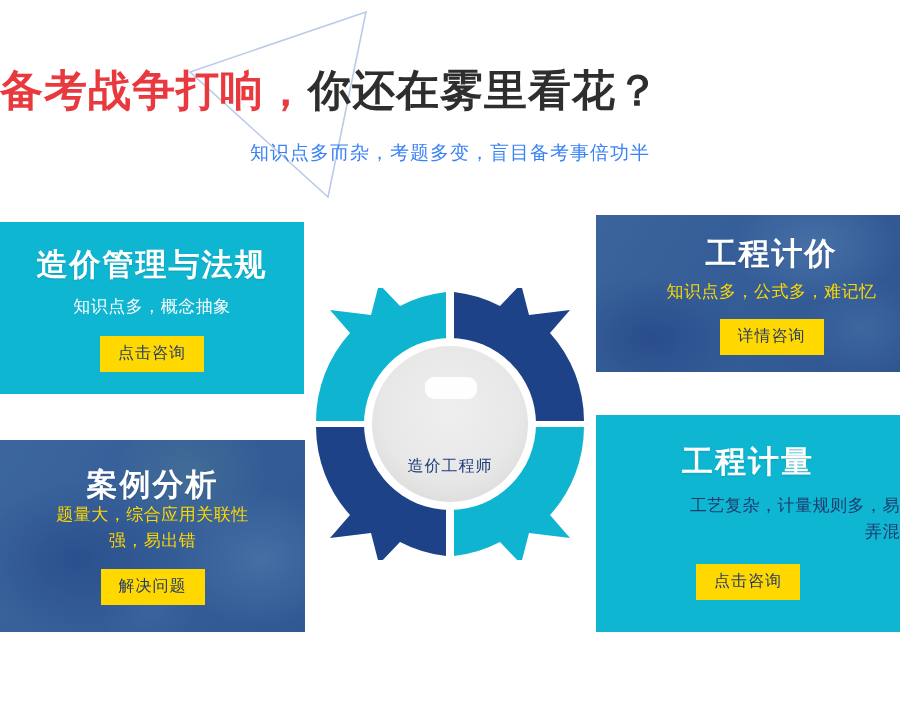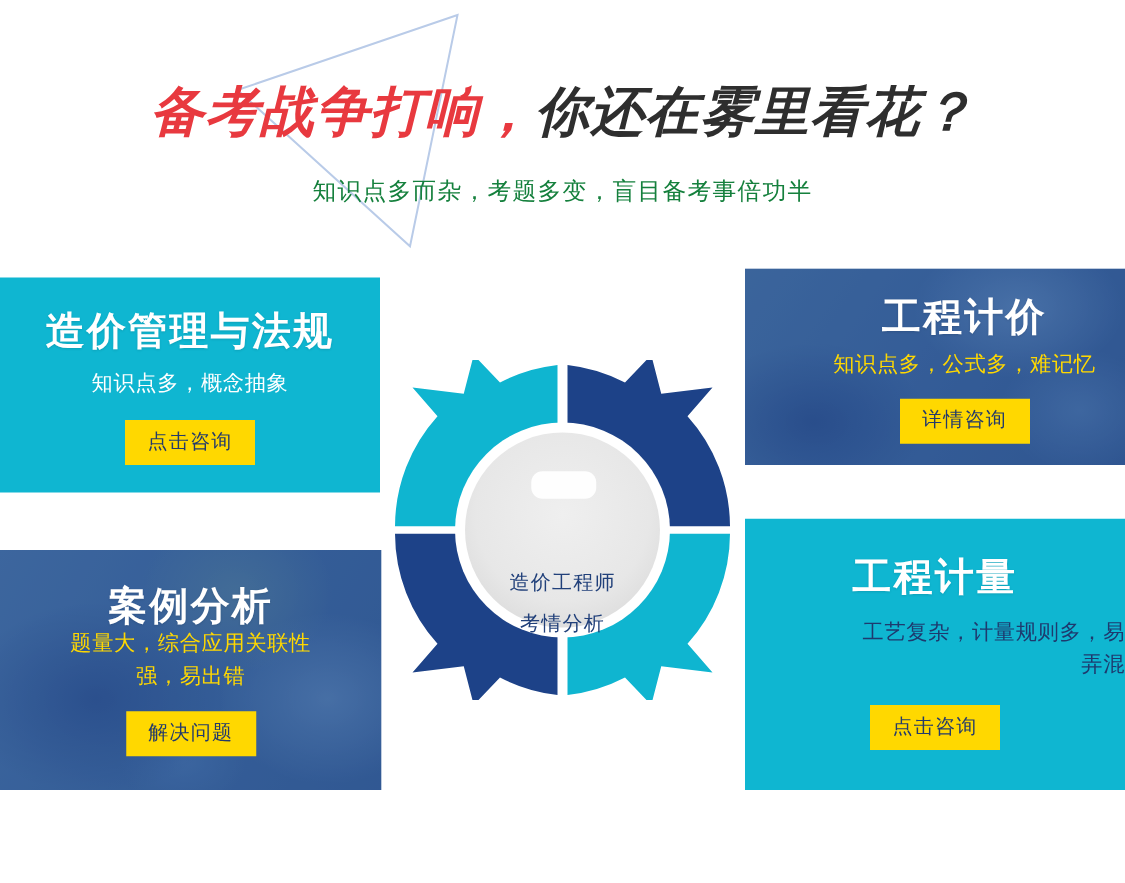--- a/index.html
+++ b/index.html
@@ -37,39 +37,37 @@
     top: 0;
     width: 900px;
     height: 215px;
     pointer-events: none;
   }
   .title {
     position: absolute;
     left: 0;
     top: 66px;
     width: 900px;
-    text-align: center;
     font-size: 43px;
     font-weight: bold;
     letter-spacing: 1px;
     line-height: 1.15;
     white-space: nowrap;
     color: #2e2e2e;
-    font-style: italic;
   }
   .title .accent { color: #e8393f; }
   .title .comma  { color: #e8393f; }
   .subtitle {
     position: absolute;
     left: 0;
     top: 140px;
     width: 900px;
     text-align: center;
     font-size: 19px;
-    color: #15803d;
+    color: #3b82f6;
     letter-spacing: 1px;
     white-space: nowrap;
   }
 
   
   .card {
     position: absolute;
     box-sizing: border-box;
     overflow: hidden;
     text-align: center;
@@ -249,16 +247,15 @@
       <path fill="#1d4288" d="M 13,139 L 63,139 A 82,82 0 0 0 143,218 L 143,268 A 131,131 0 0 1 97,254 L 76,276 L 68,245 L 27,250 L 47,227 A 132,132 0 0 1 13,139 Z"></path>
 
       <circle cx="147" cy="136" r="86" fill="#ffffff"></circle>
 
       <circle cx="147" cy="136" r="78" fill="url(#hubShade)"></circle>
 
       <rect x="122" y="89" width="52" height="22" rx="9" fill="#ffffff" opacity="0.92"></rect>
     </svg>
 
     <div class="hub-line1">造价工程师</div>
-    <div class="hub-line2">考情分析</div>
   </div>
 
 </div>
 
 </body></html>

